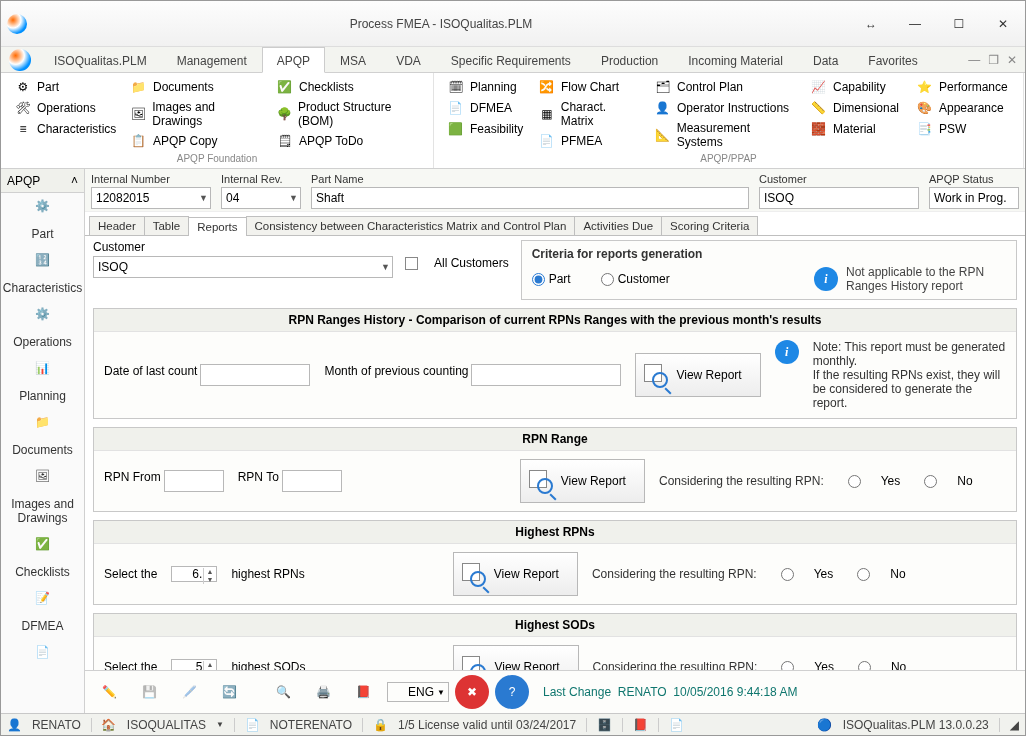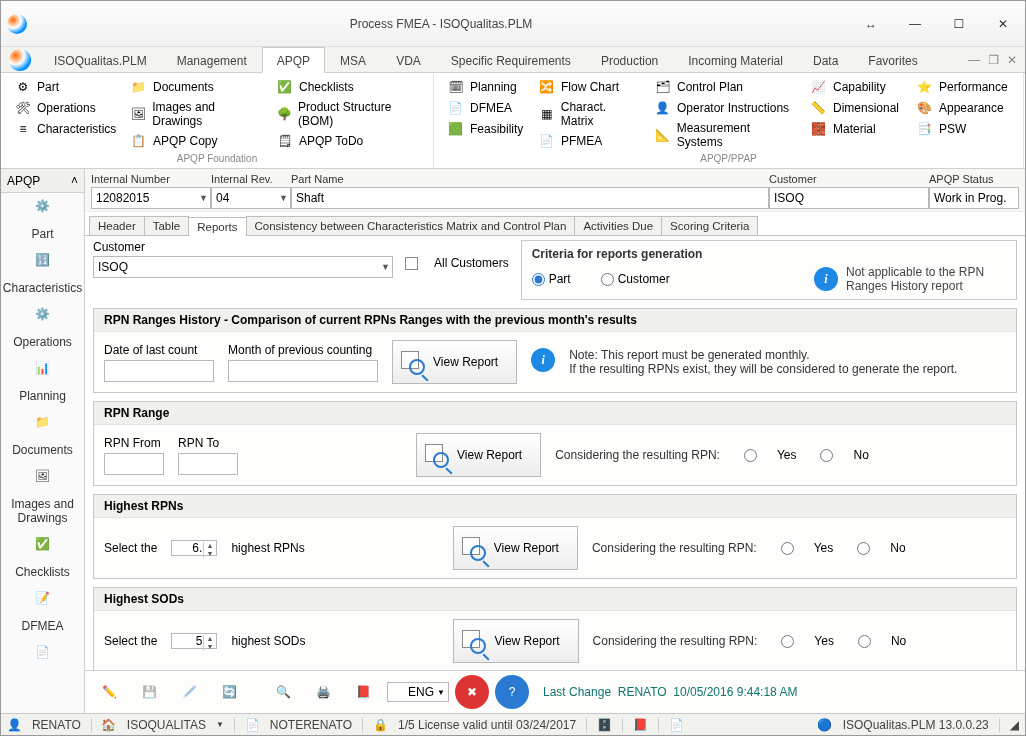--- a/index.html
+++ b/index.html
@@ -21,41 +21,41 @@
 .ribitem { display:flex; align-items:center; gap:6px; padding:2px 4px; min-width:0;}
 .ribitem .ic { width:16px; height:16px; display:inline-flex; align-items:center; justify-content:center;}
 .ribfoot { text-align:center; color:#888; font-size:10px; padding:2px 0;}
 .ribcol { display:flex; flex-direction:column; gap:1px;}
 .body { flex:1; display:flex; min-height:0;}
 .sidepanel { width:84px; border-right:1px solid #d0d0d0; display:flex; flex-direction:column; background:#fafafa;}
 .sidepanel .hdr { height:24px; display:flex; align-items:center; justify-content:space-between; padding:0 6px; border-bottom:1px solid #d0d0d0; background:#f0f1ec;}
 .sideitem { display:flex; flex-direction:column; align-items:center; padding:6px 2px; gap:2px; text-align:center; font-size:11px; color:#333;}
 .sideitem .ic { width:28px; height:26px;}
 .main { flex:1; display:flex; flex-direction:column; min-width:0;}
-.formrow { display:flex; padding:4px 6px 2px 6px; border-bottom:1px solid #eee; background:#f7f8f4;}
+.formrow { display:flex; gap:10px; padding:4px 6px 2px 6px; border-bottom:1px solid #eee; background:#f7f8f4;}
 .field { display:flex; flex-direction:column; gap:2px;}
 .field label { font-size:11px; color:#333;}
 .combo, .txt { height:22px; border:1px solid #b8b8b8; background:#fff; padding:0 4px; display:flex; align-items:center; position:relative;}
 .combo .dd { position:absolute; right:2px; top:50%; transform:translateY(-50%); color:#555; font-size:9px;}
 .tabs { display:flex; padding:4px 4px 0 4px; gap:0; border-bottom:1px solid #bfbfbf;}
 .tab { padding:3px 8px; border:1px solid #bfbfbf; border-bottom:none; background:#f2f2ee; margin-right:-1px; font-size:11.5px; color:#333;}
 .tab.active { background:#fff; position:relative; top:1px;}
 .content { flex:1; overflow:auto; padding:4px 8px 8px 8px;}
 .row1 { display:flex; gap:12px; align-items:flex-start;}
 .custbox { display:flex; flex-direction:column; gap:2px; }
 .critbox { flex:1; border:1px solid #c8c8c8; background:#fdfdfb; padding:6px 10px;}
 .critbox h4 { font-weight:bold; color:#333; margin-bottom:4px; font-size:12px;}
 .radiogrp { display:flex; align-items:center; gap:30px;}
 .radiogrp label { display:flex; align-items:center; gap:4px;}
 .info-ic { width:24px; height:24px; border-radius:50%; background:#1e88e5; color:#fff; display:flex; align-items:center; justify-content:center; font-weight:bold; font-style:italic; font-family:serif; margin-right:8px; flex-shrink:0;}
 .infospan { display:flex; align-items:center; color:#444;}
 .panel { border:1px solid #c8c8c8; background:#fdfdfb; margin-top:8px;}
-.panel h5 { background:#f0f1ec; padding:4px 10px; font-weight:bold; font-size:12px; border-bottom:1px solid #e2e2e2;}
+.panel h5 { background:#f0f1ec; padding:4px 10px; font-weight:bold; font-size:12px; border-bottom:1px solid #e2e2e2;text-align:center;}
 .panel-body { padding:8px 10px; display:flex; align-items:center; gap:14px; flex-wrap:wrap;}
-.smallfield { display:flex; flex-direction:column; gap:3px;}
+.smallfield { display:flex; flex-direction:row; gap:3px;}
 .smallfield .txt, .smallfield .spin { width:80px; height:22px;}
 .spin { width:46px; border:1px solid #b8b8b8; display:flex; align-items:center; justify-content:flex-end; padding:0 14px 0 4px; position:relative; background:#fff;}
 .spin .arr { position:absolute; right:1px; top:1px; bottom:1px; width:12px; display:flex; flex-direction:column; }
 .spin .arr div{flex:1; font-size:7px; text-align:center; line-height:8px; color:#555; border-left:1px solid #ccc;}
 .viewbtn { display:flex; align-items:center; gap:8px; border:1px solid #b8b8b8; background:linear-gradient(#fff,#ededed); padding:6px 18px 6px 6px; height:44px;}
 .mag { width:26px; height:26px; position:relative;}
 .mag .pg{position:absolute; left:2px; top:2px; right:6px; bottom:6px; background:#fff; border:1px solid #888; }
 .mag .gl{position:absolute; right:0; bottom:0; width:16px; height:16px; border:2px solid #2a7ad1; border-radius:50%;}
 .mag .hd{position:absolute; right:-4px; bottom:-4px; width:8px; height:2px; background:#2a7ad1; transform:rotate(45deg);}
 .note { display:flex; align-items:flex-start; gap:6px; color:#333; flex:1; font-size:11px;}

